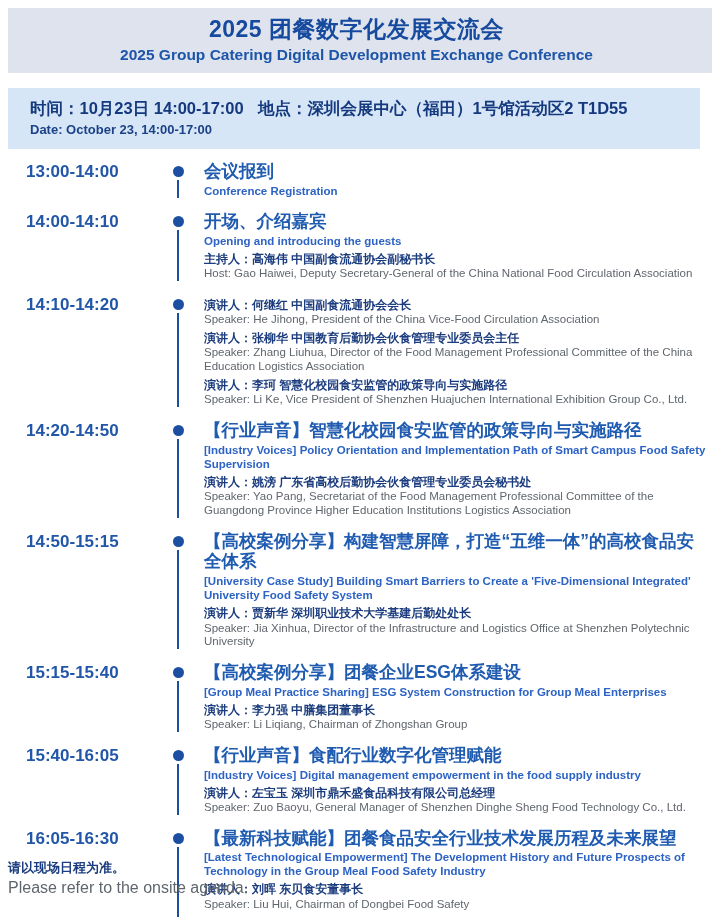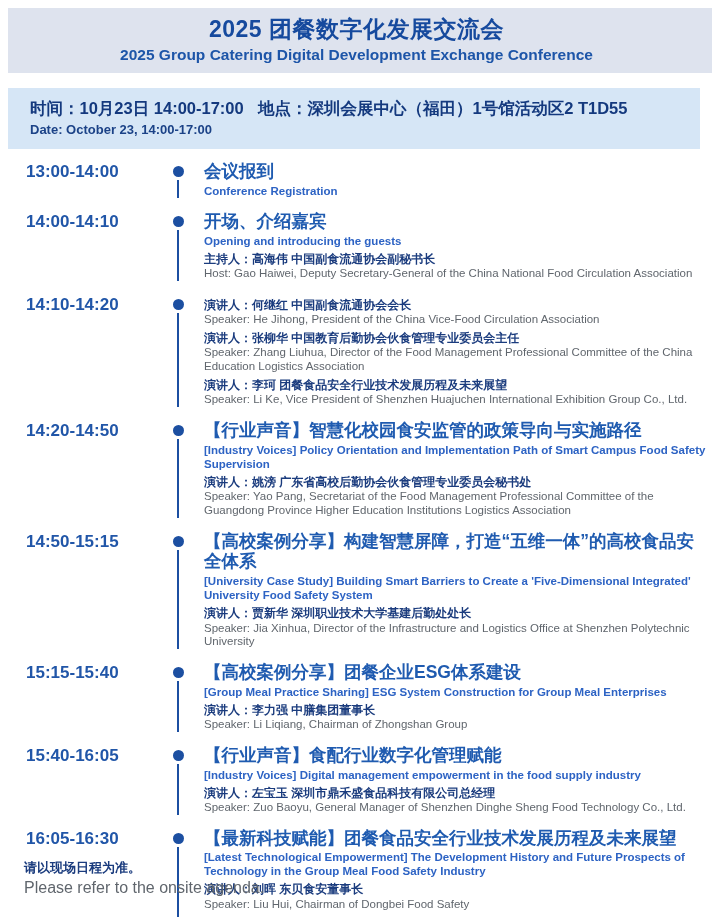--- a/index.html
+++ b/index.html
@@ -77,21 +77,21 @@
   }
   .p-zh {
     font-size: 12px; font-weight: bold; color: #1b3c7e; line-height: 1.2; margin-top: 4px;
   }
   .p-en {
     font-size: 11.5px; color: #60666d; line-height: 1.2; margin-top: 1px;
   }
 
   
   .footer {
-    position: absolute; left: 24px; top: 852px;
+    position: absolute; left: 8px; top: 852px;
   }
   .footer .zh { font-size: 13px; font-weight: bold; color: #1b3c7e; line-height: 1.3; }
   .footer .en { font-size: 16px; color: #60666d; line-height: 1.3; margin-top: 1px; }
 </style>
 </head>
 <body>
 
 <div class="page">
 
   <header class="band">
@@ -141,21 +141,21 @@
     <div class="marker">
       <span class="dot"></span>
       <span class="vline"></span>
     </div>
     <div class="content">
 
     <div class="p-zh">演讲人：何继红 中国副食流通协会会长</div>
           <div class="p-en">Speaker: He Jihong, President of the China Vice-Food Circulation Association</div>
           <div class="p-zh">演讲人：张柳华 中国教育后勤协会伙食管理专业委员会主任</div>
           <div class="p-en">Speaker: Zhang Liuhua, Director of the Food Management Professional Committee of the China Education Logistics Association</div>
-          <div class="p-zh">演讲人：李珂 团餐食品安全行业技术发展历程及未来展望</div>
+          <div class="p-zh">演讲人：李珂 智慧化校园食安监管的政策导向与实施路径</div>
           <div class="p-en">Speaker: Li Ke, Vice President of Shenzhen Huajuchen International Exhibition Group Co., Ltd.</div>
         </div>
   </div>
 
   <div class="item">
     <div class="time">14:20-14:50</div>
     <div class="marker">
       <span class="dot"></span>
       <span class="vline"></span>
     </div>

